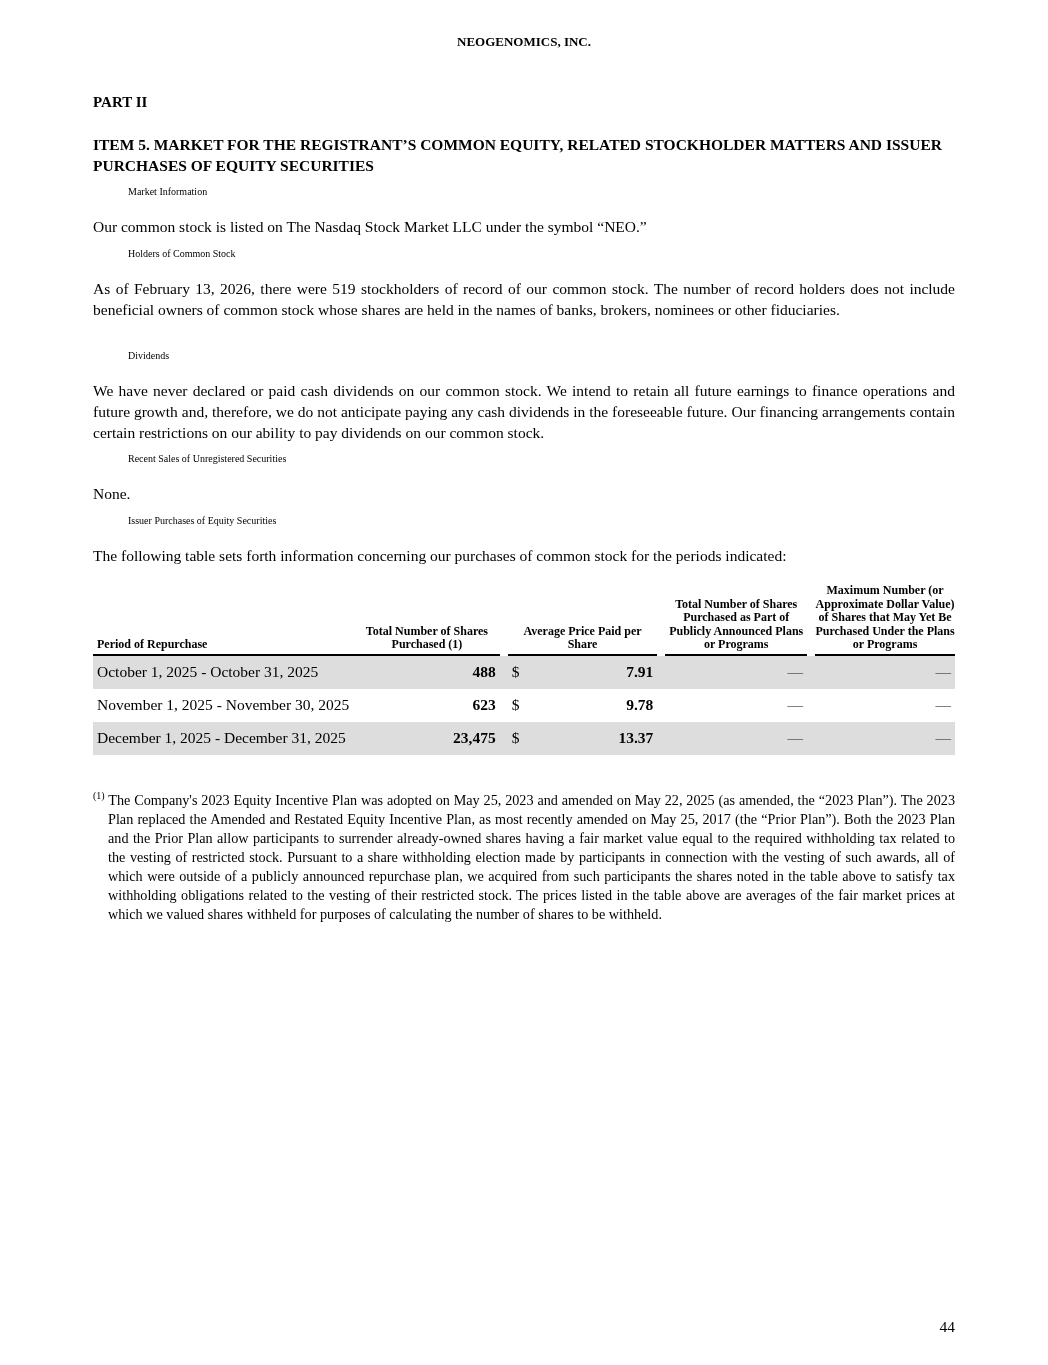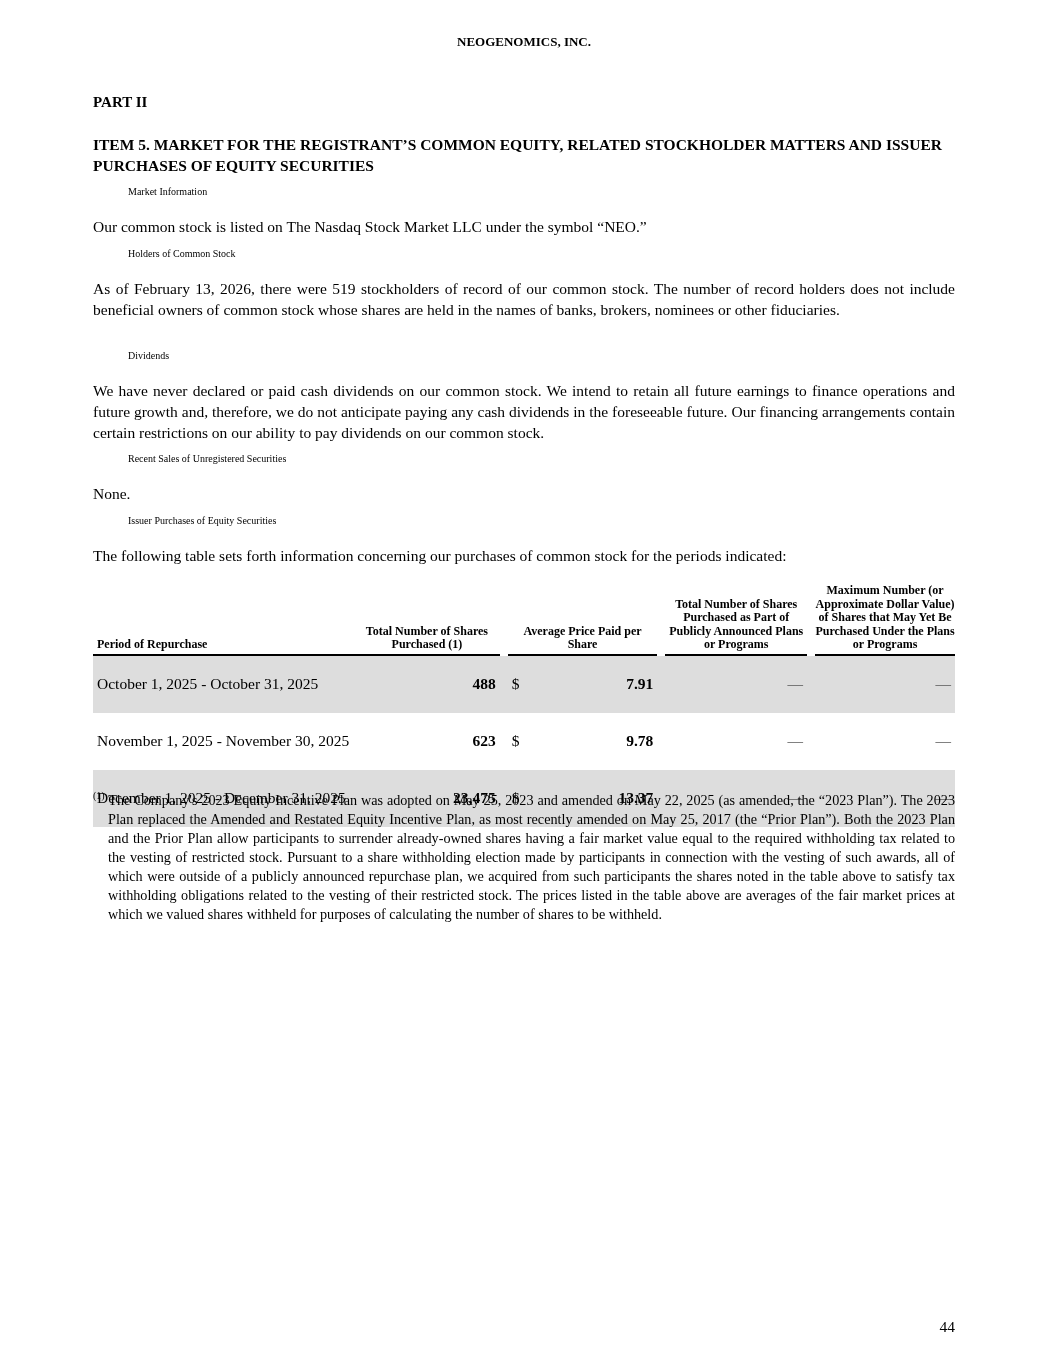--- a/index.html
+++ b/index.html
@@ -6,21 +6,21 @@
   body { width: 1048px; height: 1365px; position: relative; font-family: "Liberation Serif", serif; color: #000; }
   .page { position: absolute; left: 93px; top: 0; width: 862px; }
   .company { position: absolute; top: 34px; left: 0; width: 862px; text-align: center; font-weight: bold; font-size: 13px; }
   .part { position: absolute; top: 94px; left: 0; width: 862px; text-align: left; font-weight: bold; font-size: 15px; }
   .item { position: absolute; top: 134px; left: 0; width: 862px; font-weight: bold; font-size: 15.5px; line-height: 21px; }
   .h { position: absolute; left: 0; font-weight: normal; font-size: 10px; margin-left: 35px; }
   .p { position: absolute; left: 0; width: 862px; font-size: 15.5px; line-height: 21px; text-align: justify; }
   table.rep { position: absolute; top: 584px; left: 0; width: 862px; border-collapse: separate; border-spacing: 0; font-size: 15.5px; }
   table.rep th { font-size: 12px; font-weight: bold; line-height: 13.5px; vertical-align: bottom; text-align: center; padding: 0 0 2px 0; }
   table.rep th.left { text-align: left; padding-left: 4px; }
-  table.rep td { height: 25px; padding: 16px 4px; }
+  table.rep td { height: 25px; padding: 4px 4px; }
   .hdrline { border-bottom: 2px solid #000; }
   .shade td.c { background: #dddddd; }
   .num { text-align: right; font-weight: bold; }
   .dollar { text-align: left; }
   .dash { text-align: right; color: #555; }
   .totline { border-top: 2px solid #000; }
   .dbl { border-bottom: 4px double #000; }
   .total-label { padding-left: 44px !important; }
   .fn { position: absolute; top: 786px; left: 0; width: 862px; font-size: 14.2px; line-height: 19px; text-align: justify; }
   .fn .body { padding-left: 15px; text-indent: -15px; }

